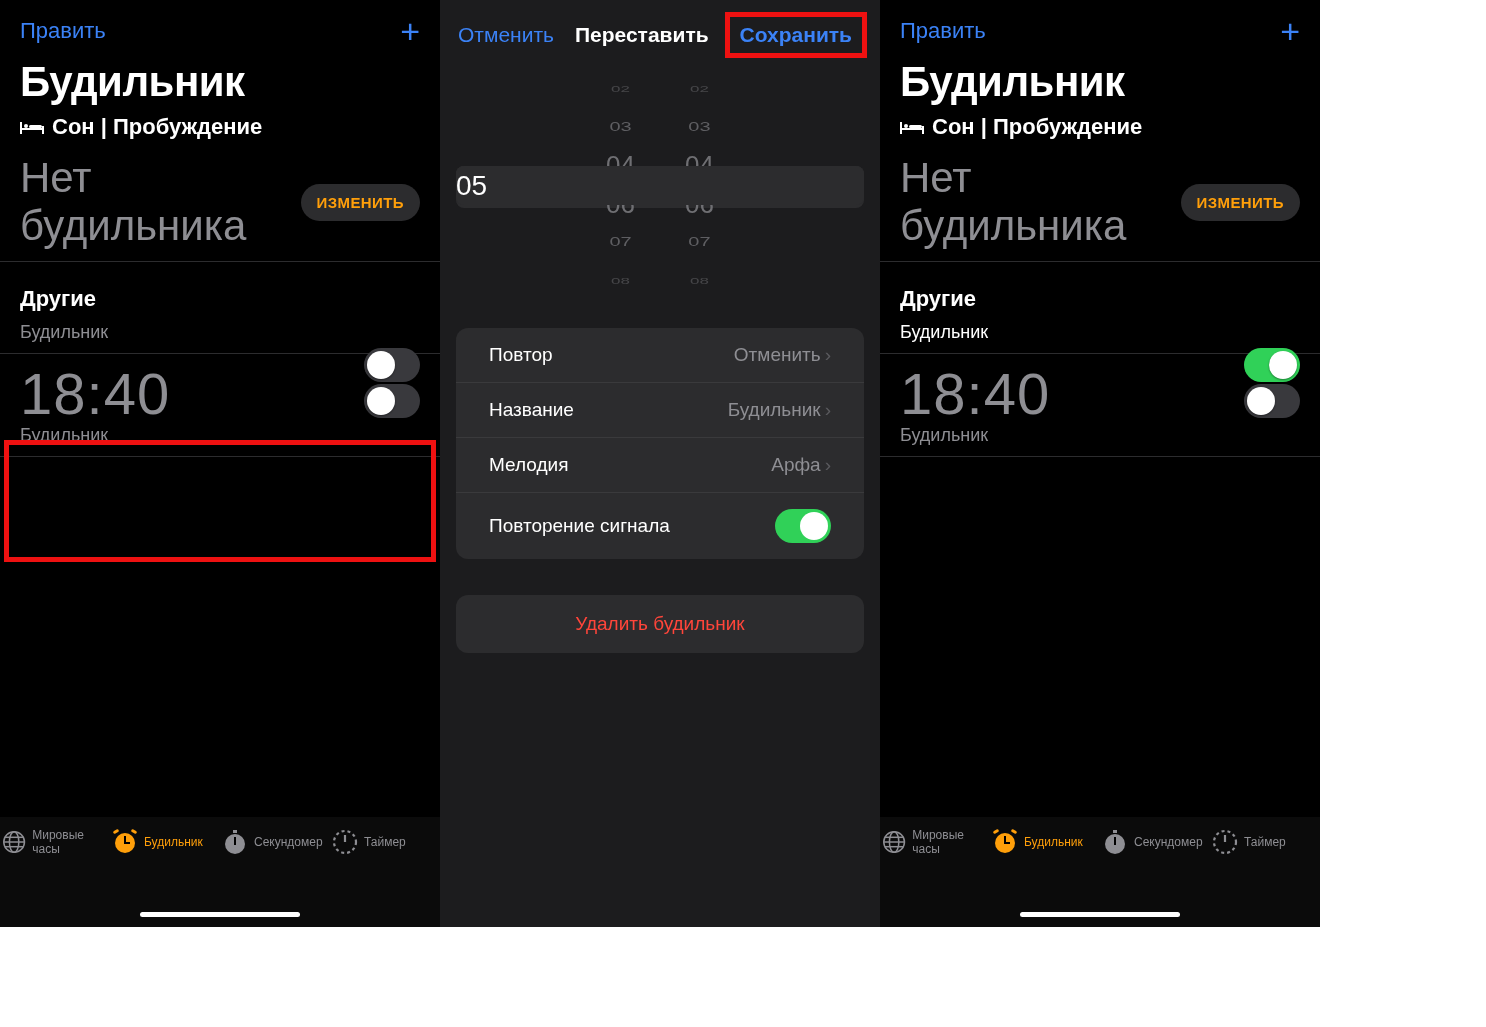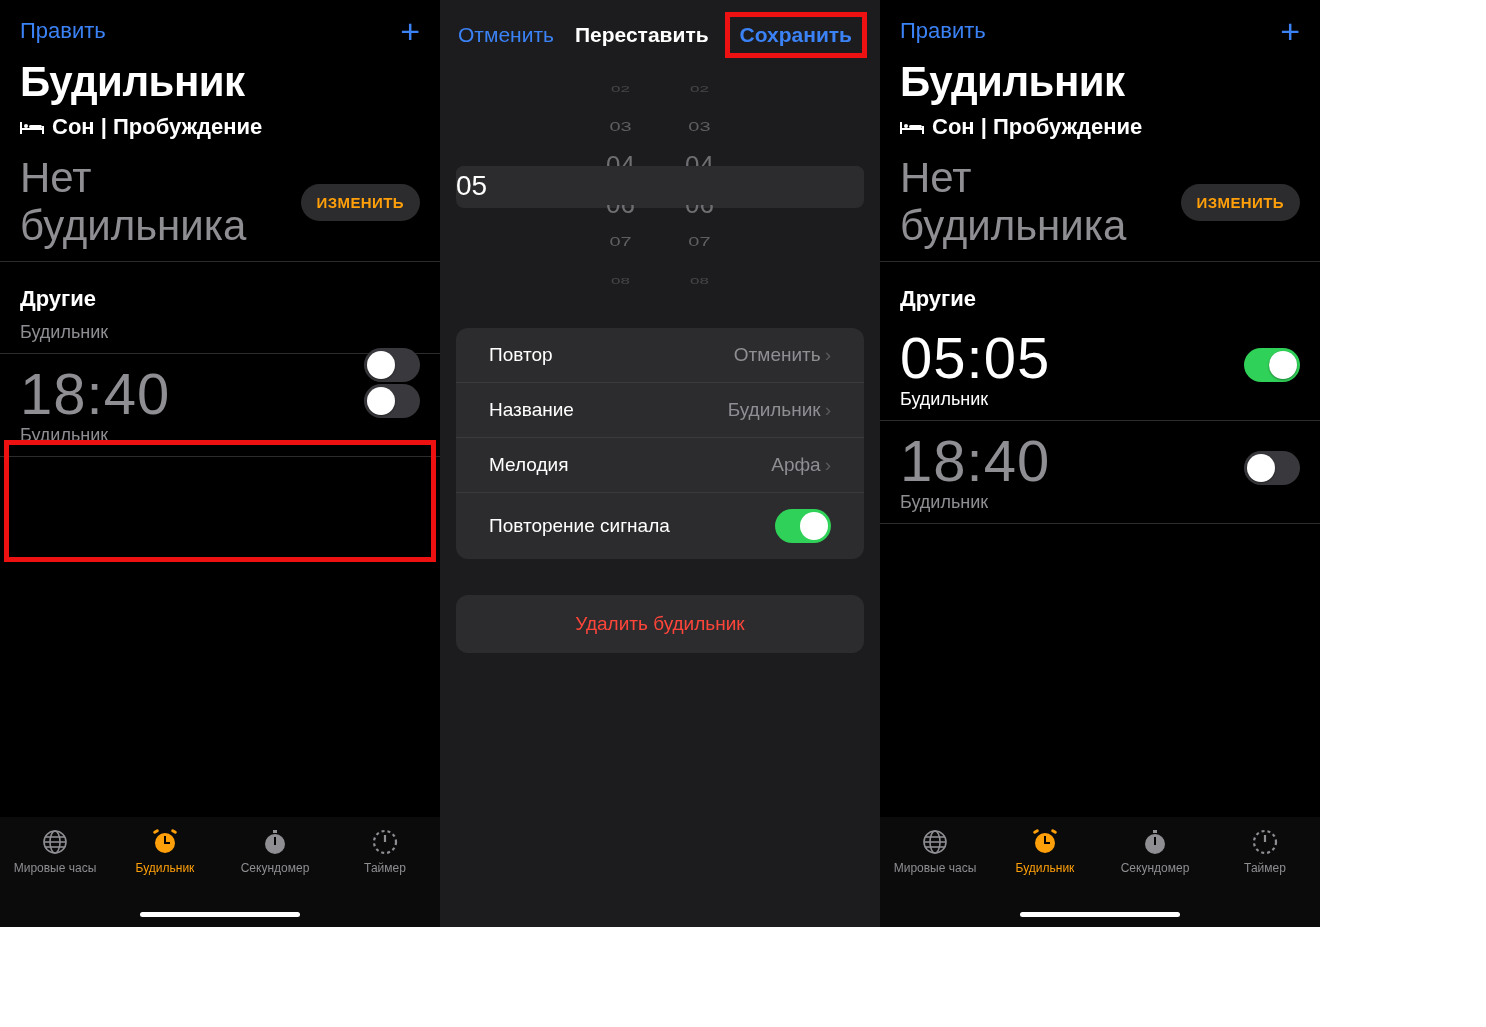--- a/index.html
+++ b/index.html
@@ -34,21 +34,21 @@
   .switch { position:absolute; right:20px; top:30px; width:56px; height:34px; border-radius:20px; background:#39393d; }
   .switch .knob { position:absolute; top:3px; left:3px; width:28px; height:28px; border-radius:50%; background:#fff; box-shadow:0 1px 2px rgba(0,0,0,.4);}
   .switch.on { background:#30d158; }
   .switch.on .knob { left:25px; }
 
   .highlight-red { border:5px solid #e11; }
   .hl-row { position:absolute; left:4px; right:4px; top:440px; height:122px; pointer-events:none;}
 
   
   .tabbar { position:absolute; bottom:0; left:0; right:0; height:110px; display:flex; justify-content:space-around; align-items:flex-start; padding-top:10px; background:#0b0b0b; }
-  .tab { flex:1; display:flex; flex-direction:column; align-items:center; gap:4px; color:#8e8e93; font-size:12px;}
+  .tab { flex:1; display:flex; align-items:center; gap:4px; color:#8e8e93; font-size:12px;}
   .tab.active { color:#ff9f0a; }
   .tab svg { width:30px; height:30px; }
   .home-ind { position:absolute; bottom:10px; left:50%; transform:translateX(-50%); width:160px; height:5px; border-radius:3px; background:#fff; }
 
   
   .mhdr { display:flex; justify-content:space-between; align-items:center; padding:18px 18px 8px; font-size:21px; }
   .mhdr .mid { color:#fff; font-weight:600; }
   .save-box { border:5px solid #e11; padding: 6px 10px; display:inline-block; margin:-6px -5px;}
 
   .picker { position:relative; height:230px; margin:10px 0 28px; overflow:hidden; text-align:center;}
@@ -243,21 +243,20 @@
       <span>Сон | Пробуждение</span>
     </div>
     <div class="sleep-row">
       <div class="no-alarm">Нет будильника</div>
       <div class="change-pill">ИЗМЕНИТЬ</div>
     </div>
     <div class="divider"></div>
     <div class="section-title">Другие</div>
 
     <div class="alarm-row">
-      <div class="alarm-time on">05:05</div>
       <div class="alarm-label on">Будильник</div>
       <div class="switch on">
           <div class="knob"></div>
         </div>
     </div>
     <div class="divider"></div>
     <div class="alarm-row">
       <div class="alarm-time">18:40</div>
       <div class="alarm-label">Будильник</div>
       <div class="switch">

